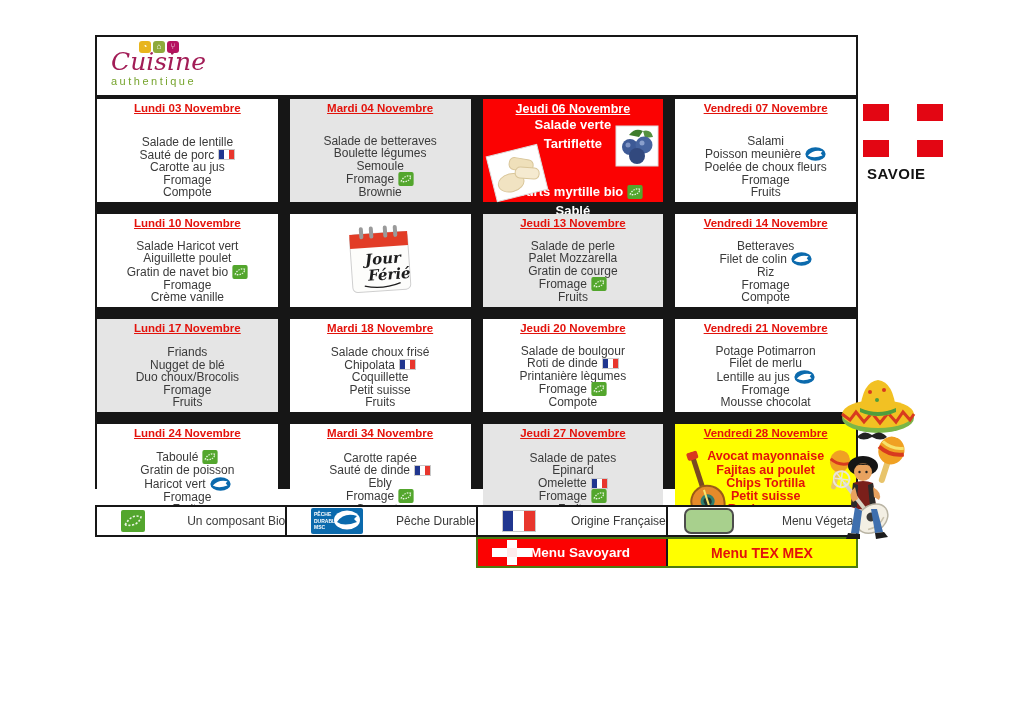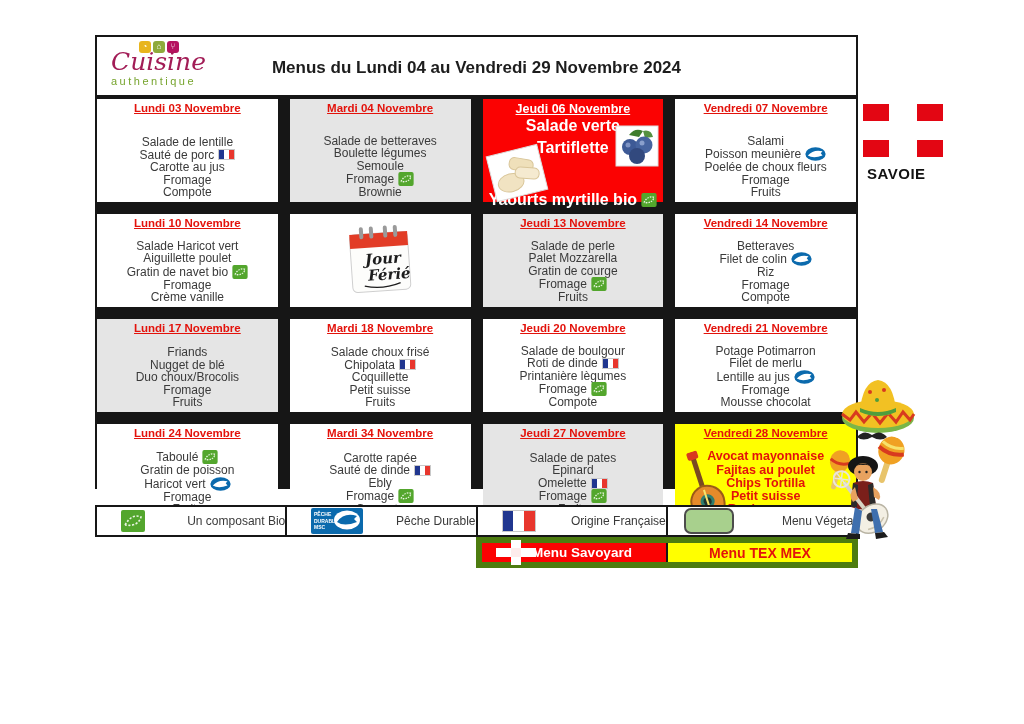--- a/index.html
+++ b/index.html
@@ -19,37 +19,37 @@
   
   .menu-table { position:absolute; left:95px; top:97px; width:763px; height:392px; border:2px solid #161616; display:grid; grid-template-columns:repeat(4,1fr); grid-template-rows:103px 93px 93px 95px; background:#161616; grid-gap:2px;gap:12px; }
   .cell { background:#fff; position:relative; display:flex; flex-direction:column; padding:2px 2px 3px; overflow:visible; }
   .cell.green { background:#e5e5e5; }
   .cell.savoyard { background:#fb0202; }
   .cell.texmex { background:#ffff00; }
   .date { text-align:center; font-size:11.5px; font-weight:bold; color:#e3120b; text-decoration:underline; flex:0 0 auto; margin-top:1px; }
   .cell.savoyard .date { color:#fff; font-size:12.5px; }
   .items { flex:1; display:flex; flex-direction:column; justify-content:flex-end; align-items:center; }
   .item { font-size:12px; color:#3a3a3a; line-height:1.05; display:flex; align-items:center; gap:4px; text-align:center; }
-  .cell.savoyard .item { color:#fff; font-weight:bold; font-size:16px; }
+  .cell.savoyard .item { color:#fff; font-weight:bold; font-size:13px; }
   .cell.savoyard .items { justify-content:flex-start; gap:5px; padding-top:2px; }
   .cell.savoyard .item.gap-before { margin-top:30px; }
   .cell.texmex .item { color:#e3120b; font-weight:bold; font-size:12.5px; }
 
   
   .ic-fr { display:inline-flex; width:17px; height:11px; border:0.5px solid #c9c9c9; flex:0 0 auto; }
   .ic-fr i { flex:1; } .ic-fr .b{ background:#20368f; } .ic-fr .w{ background:#fff; } .ic-fr .r{ background:#e8362d; }
   .ic-bio { width:16px; height:14px; flex:0 0 auto; display:inline-block; }
   .ic-msc { width:21px; height:14px; flex:0 0 auto; display:inline-block; }
 
   
   .legend-row1 { position:absolute; left:95px; top:505px; width:763px; height:32px; border:2px solid #161616; background:#161616; display:grid; grid-template-columns:repeat(4,1fr); grid-gap:2px; }
   .legend-cell { background:#fff; position:relative; display:flex; align-items:center; }
   .legend-cell .lg-icon { position:absolute; left:24px; display:flex; align-items:center; }
   .legend-cell .lg-label { width:100%; text-align:right; font-size:12px; color:#3a3a3a; padding-left:32px; }
-  .legend-row2 { position:absolute; left:476px; top:537px; width:382px; height:31px; border:6px solid #4d7c0f; background:#161616; display:grid; grid-template-columns:1fr 1fr; grid-gap:2px; }
+  .legend-row2 { position:absolute; left:476px; top:537px; width:382px; height:31px; border:2px solid #4d7c0f; background:#161616; display:grid; grid-template-columns:1fr 1fr; grid-gap:2px; }
   .lg2-savoyard { background:#fb0202; position:relative; display:flex; align-items:center; }
   .lg2-savoyard .lg-label { color:#fff; font-weight:bold; font-size:13.5px; width:100%; text-align:center; padding-left:16px; }
   .lg2-texmex { background:#ffff00; display:flex; align-items:center; justify-content:center; }
   .lg2-texmex .lg-label { color:#e3120b; font-weight:bold; font-size:14px; }
   .veg-swatch { width:50px; height:26px; background:#a8d08d; border:2px solid #4c4c4c; border-radius:7px; }
   .savoie-cross-small { position:absolute; left:14px; width:40px; height:25px; }
 
   
   .savoie-flag { position:absolute; left:863px; top:104px; width:80px; height:53px; background:#e30613; }
   .savoie-flag .v { position:absolute; left:33%; top:0; width:34%; height:100%; background:#fff; }
@@ -66,21 +66,20 @@
   <div class="header-box">
     <div class="logo">
       <div class="logo-icons">
         <span class="li-yellow">◔</span>
           <span class="li-green">⌂</span>
           <span class="li-red">⑂</span>
       </div>
       <div class="logo-script">Cuisine</div>
       <div class="logo-sub">authentique</div>
     </div>
-    <div class="page-title">Menus du Lundi 04 au Vendredi 29 Novembre 2024</div>
   </div>
 
   <div class="menu-table" id="menu-grid">
       <div class="cell white">
         <div class="date">Lundi 03 Novembre</div>
         <div class="items">
           <div class="item">
             <span>Salade de lentille</span>
           </div>
           <div class="item">

